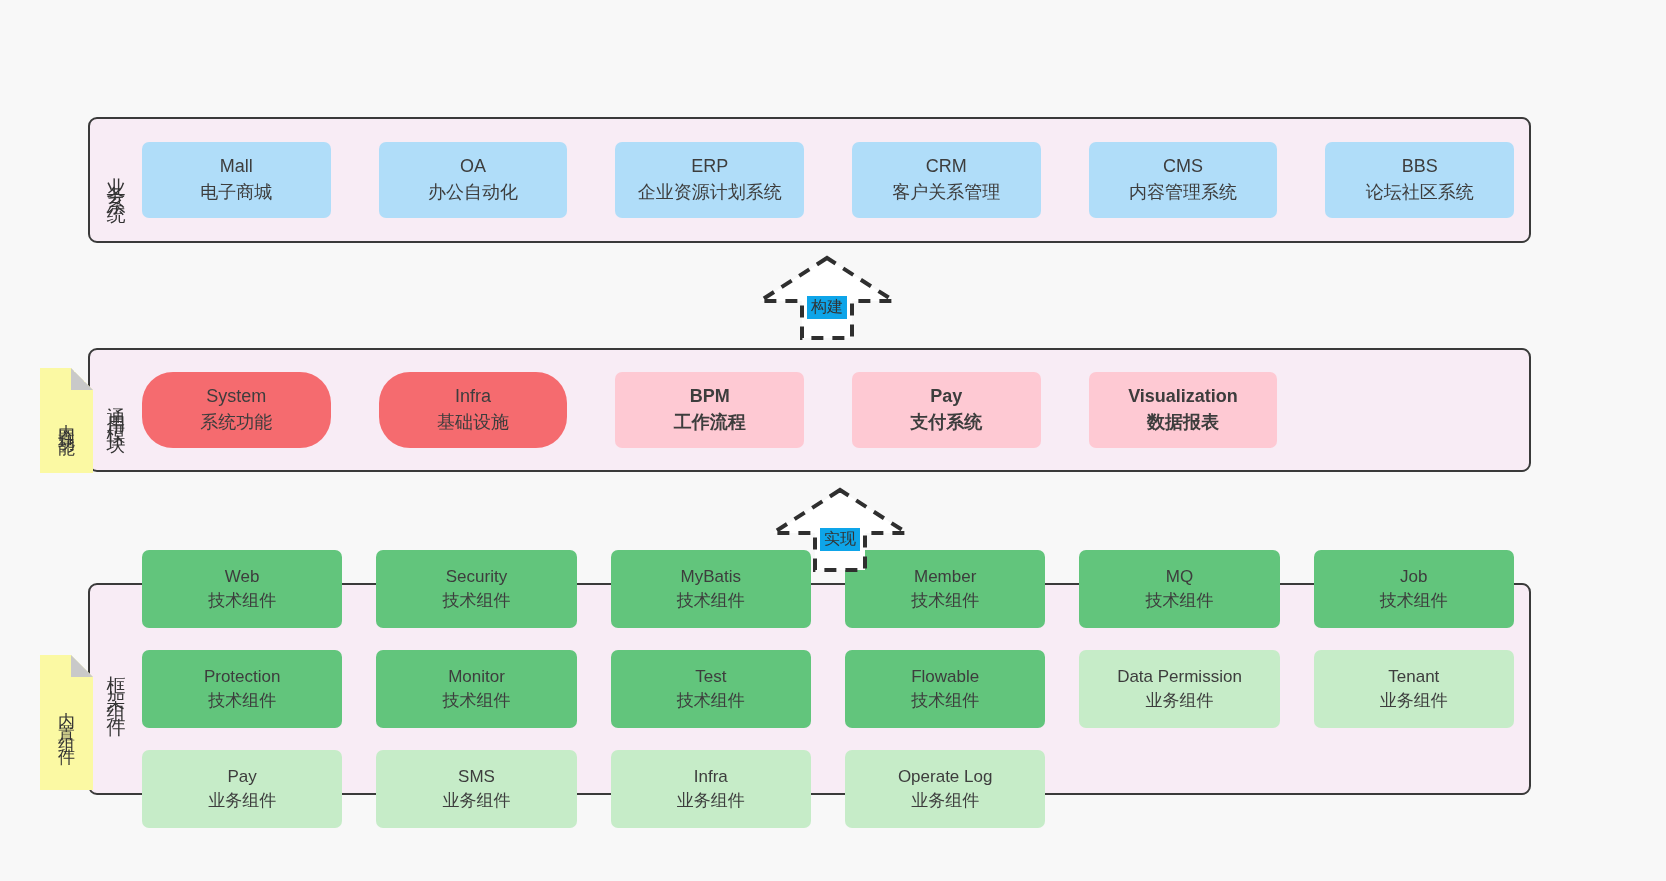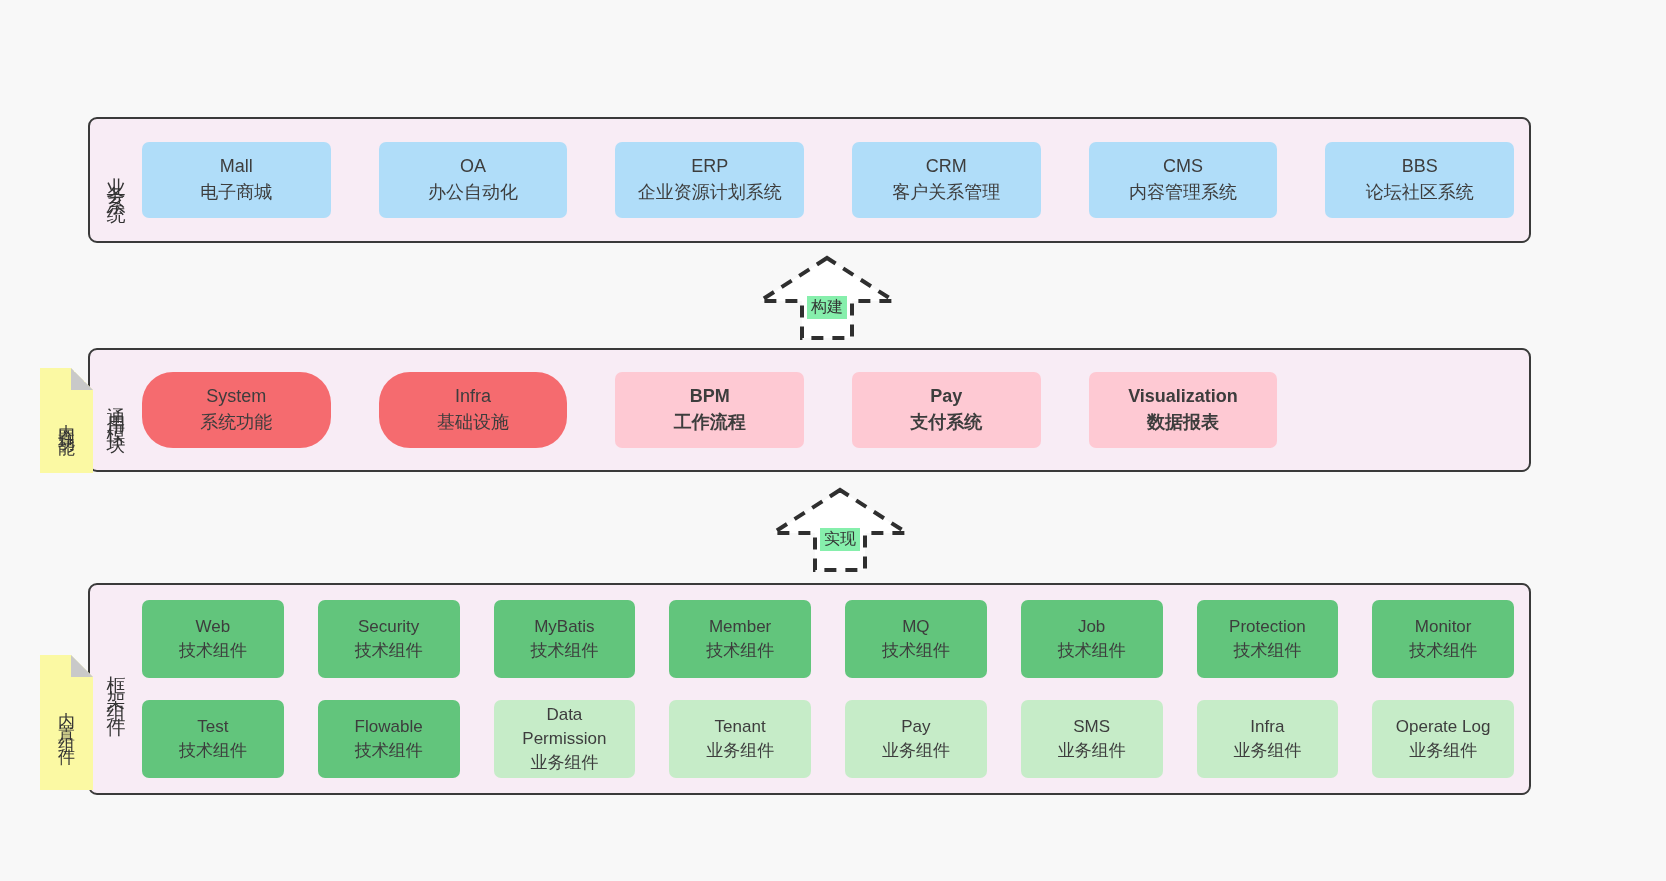--- a/index.html
+++ b/index.html
@@ -36,21 +36,21 @@
     flex:1;
     display:grid;
     grid-template-columns:repeat(6,1fr);
     column-gap:48px;
     align-items:center;
     margin:0 15px 0 13px;
   }
   .grid8{
     flex:1;
     display:grid;
-    grid-template-columns:repeat(8,1fr);
+    grid-template-columns:repeat(6,1fr);
     column-gap:34px;
     row-gap:22px;
     align-content:center;
     margin:0 15px 0 13px;
   }
   .box{
     height:76px;
     border-radius:7px;
     display:flex;
     flex-direction:column;
@@ -103,21 +103,21 @@
   .arrow polygon{
     fill:#ffffff;
     stroke:#2f2f2f;
     stroke-width:4;
     stroke-dasharray:12 9;
   }
   .arrow-label{
     position:absolute;
     left:50%;top:42px;
     transform:translateX(-50%);
-    background:#86efac;
+    background:#0ea5e9;
     padding:1px 4px;
     font-size:16px;
     color:#333;
     white-space:nowrap;
   }
 </style>
 </head>
 <body>
 
 <div class="canvas">

